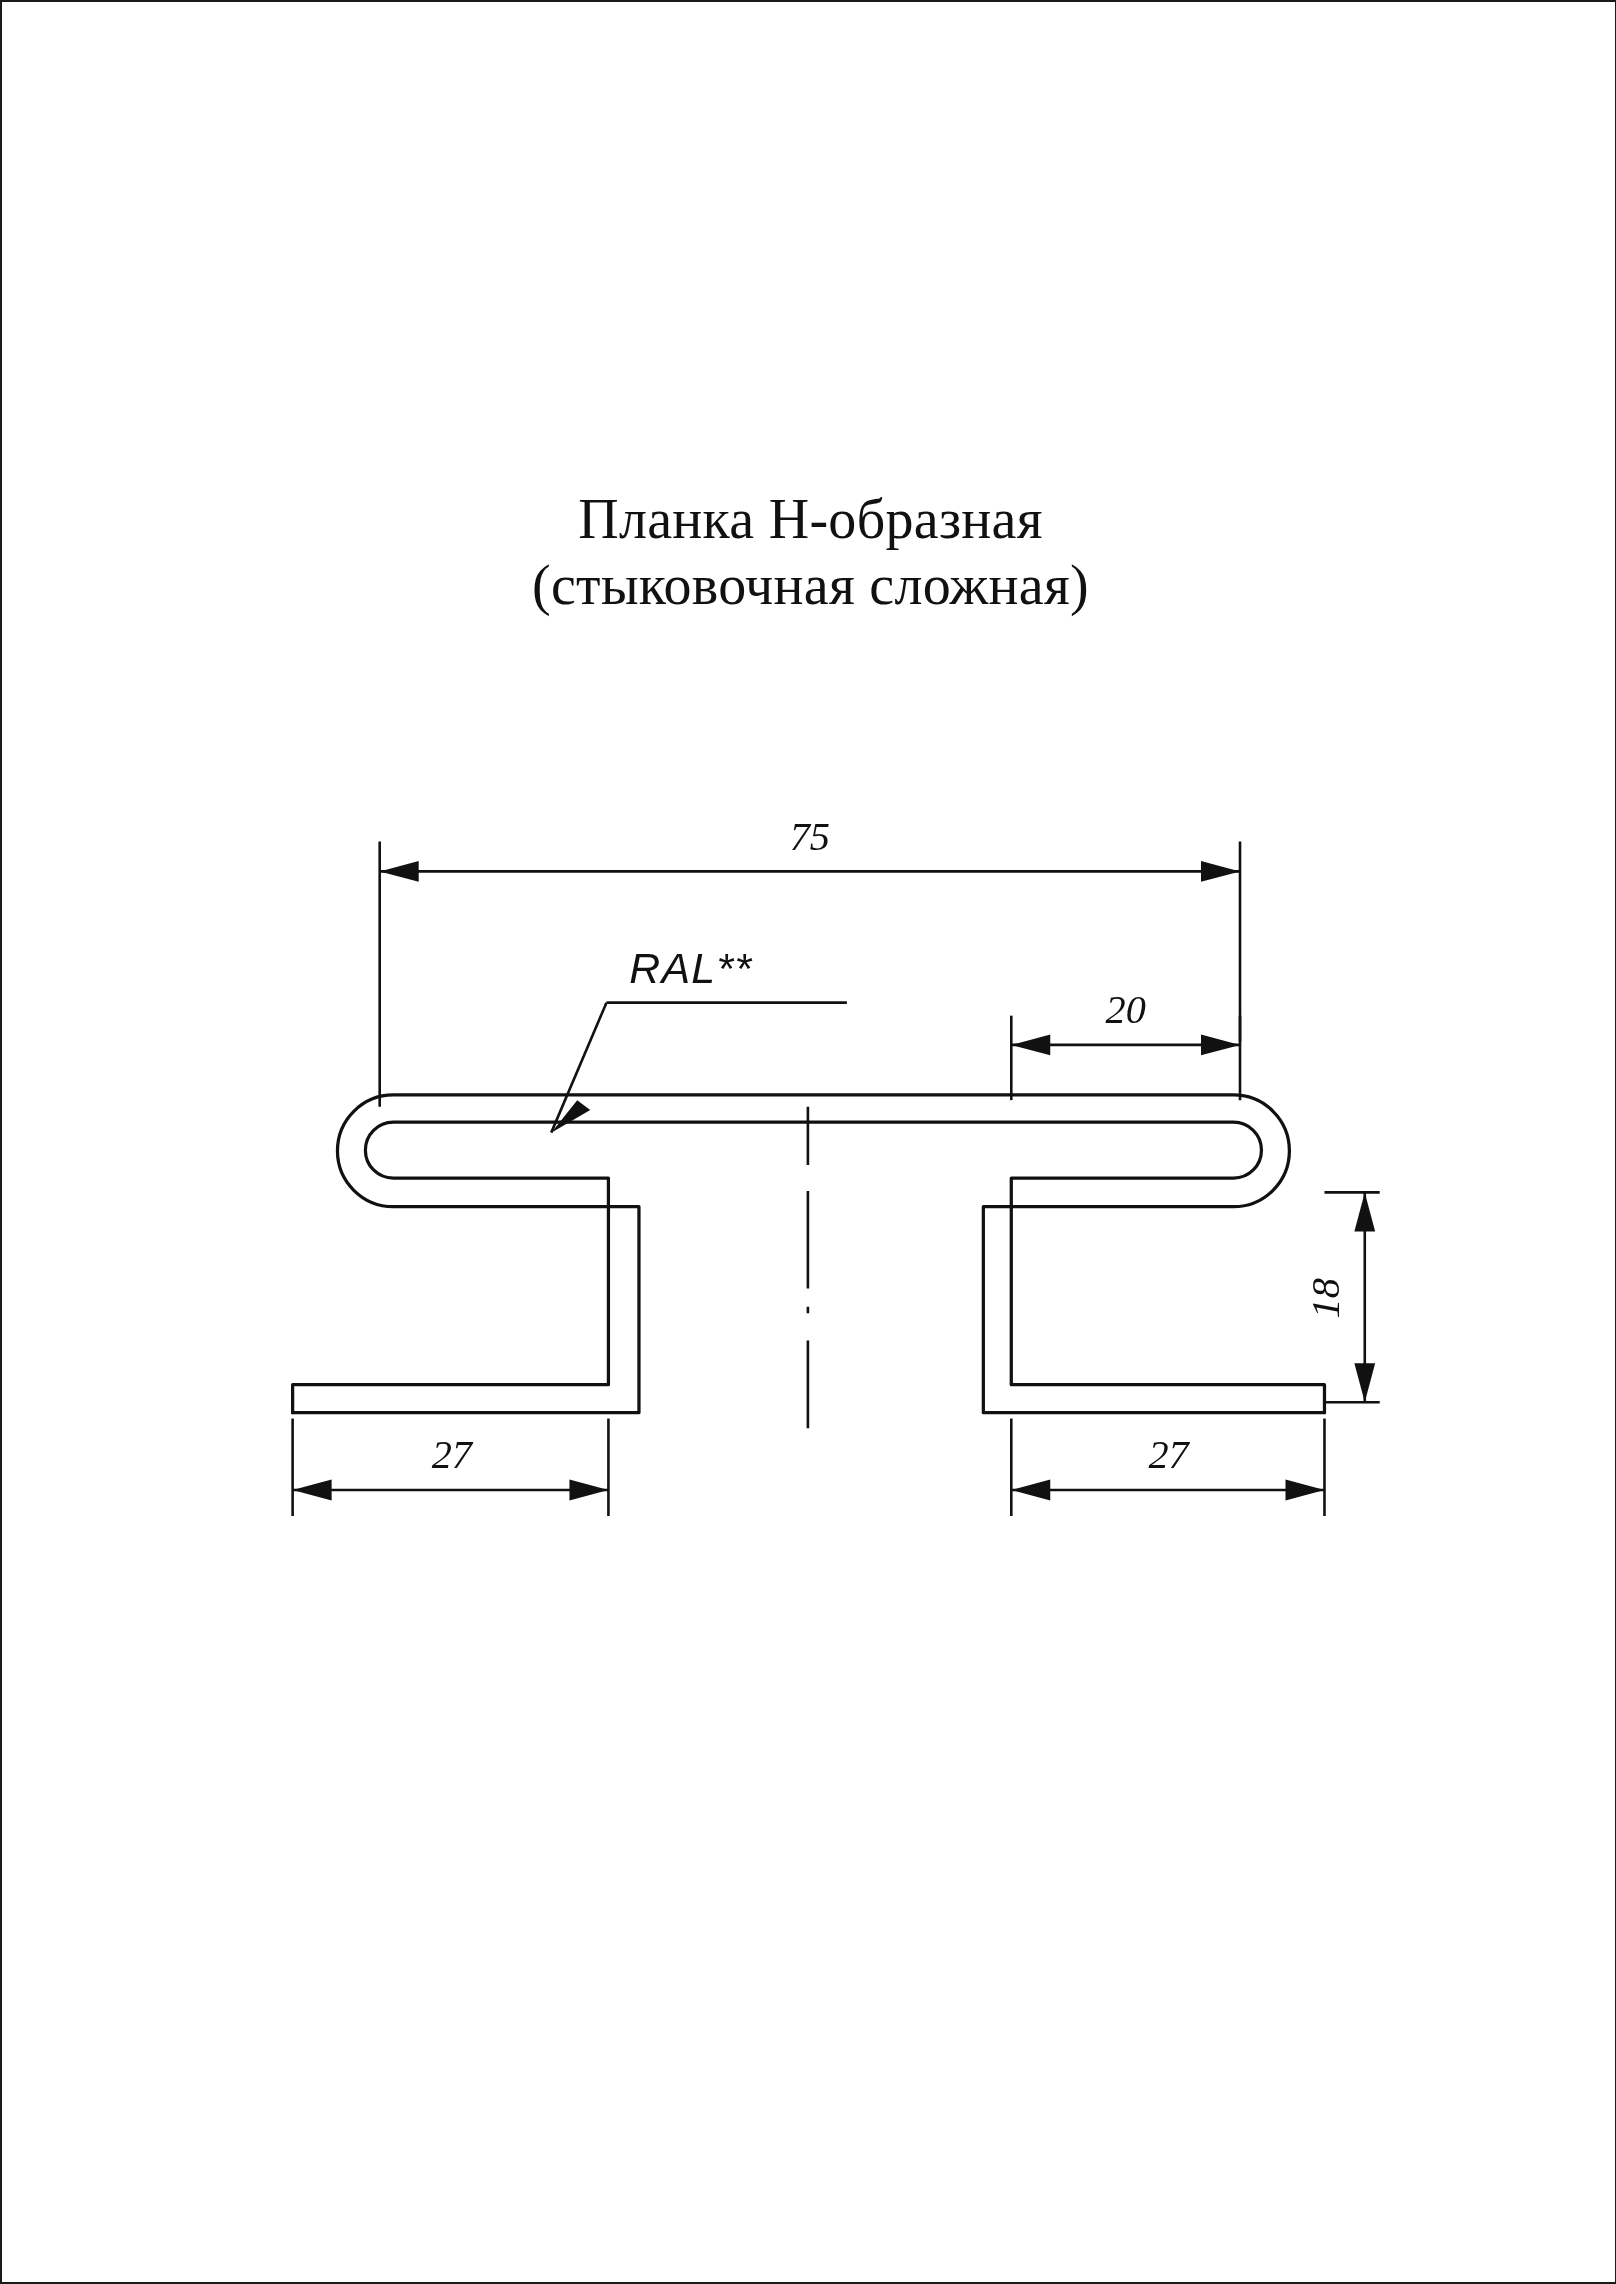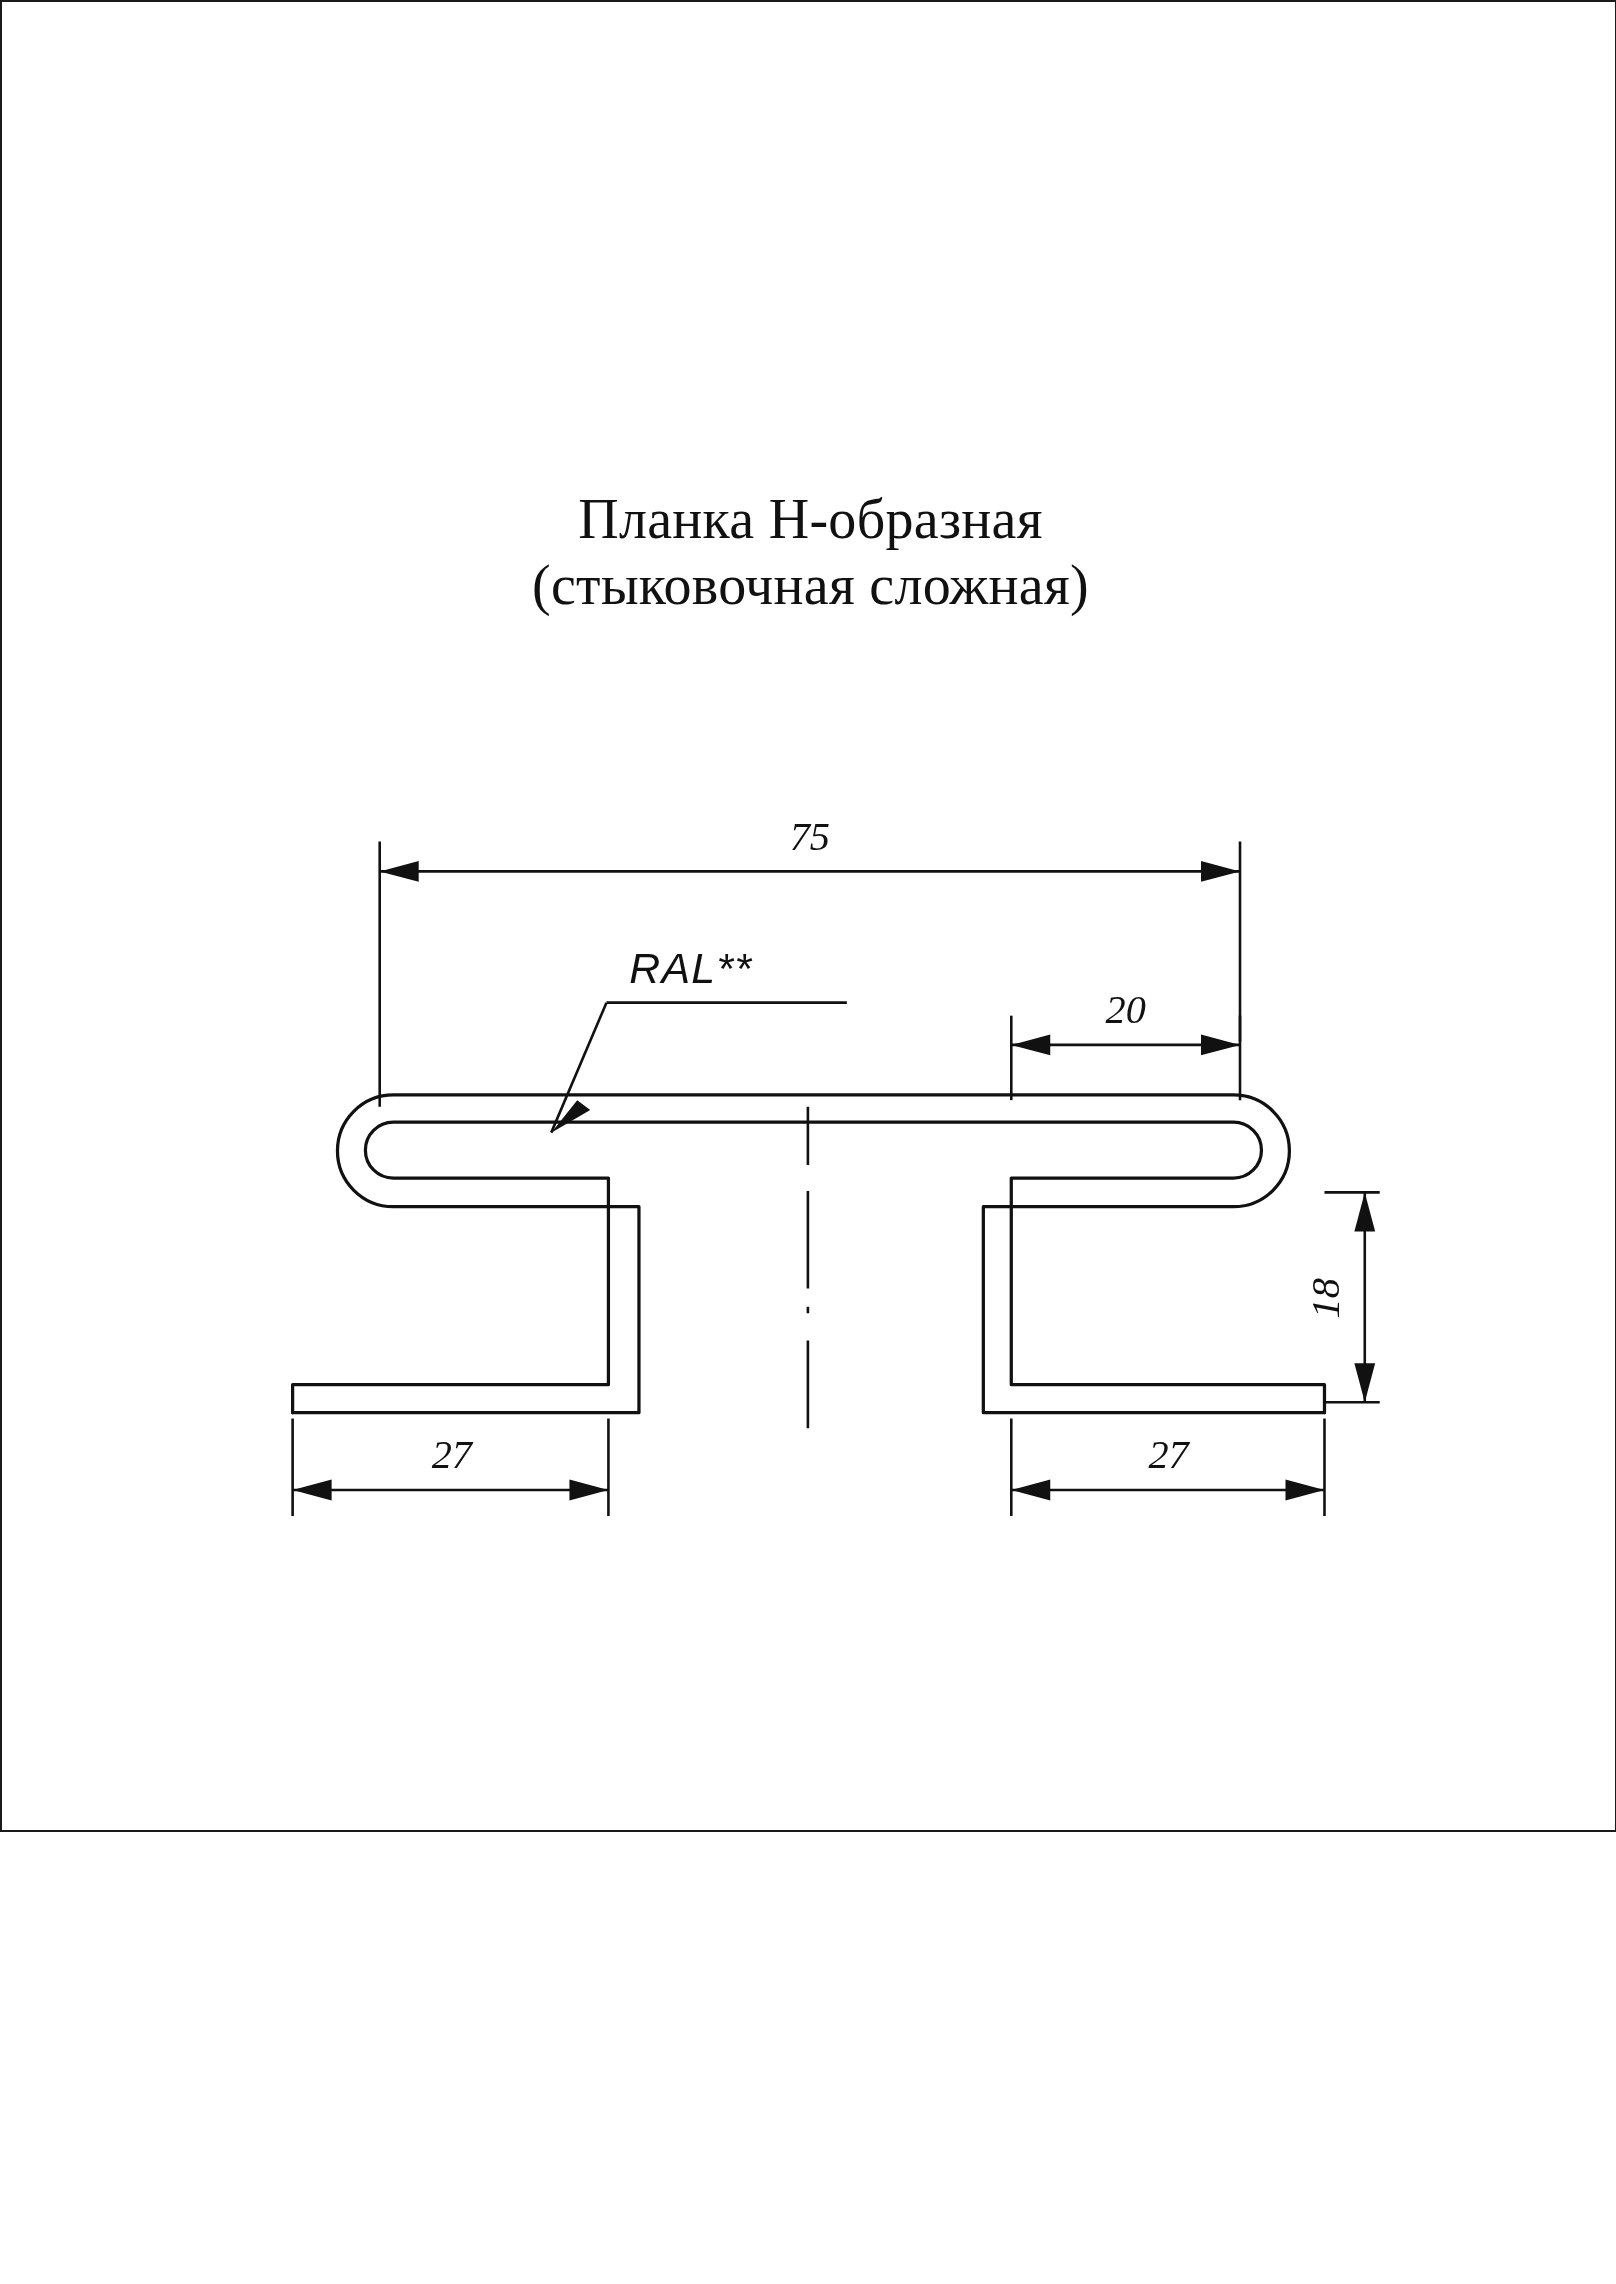--- a/index.html
+++ b/index.html
@@ -9,21 +9,21 @@
   }
   body {
     width: 1617px;
     height: 2284px;
     font-family: "Liberation Serif", serif;
     overflow: hidden;
   }
   #sheet {
     position: relative;
     width: 1617px;
-    height: 1832px;
+    height: 2284px;
     background: #ffffff;
     box-sizing: border-box;
     border: 2.6px solid #1a1a1a;
   }
   #title-block {
     position: absolute;
     top: 484px;
     left: 0;
     width: 1617px;
     text-align: center;

